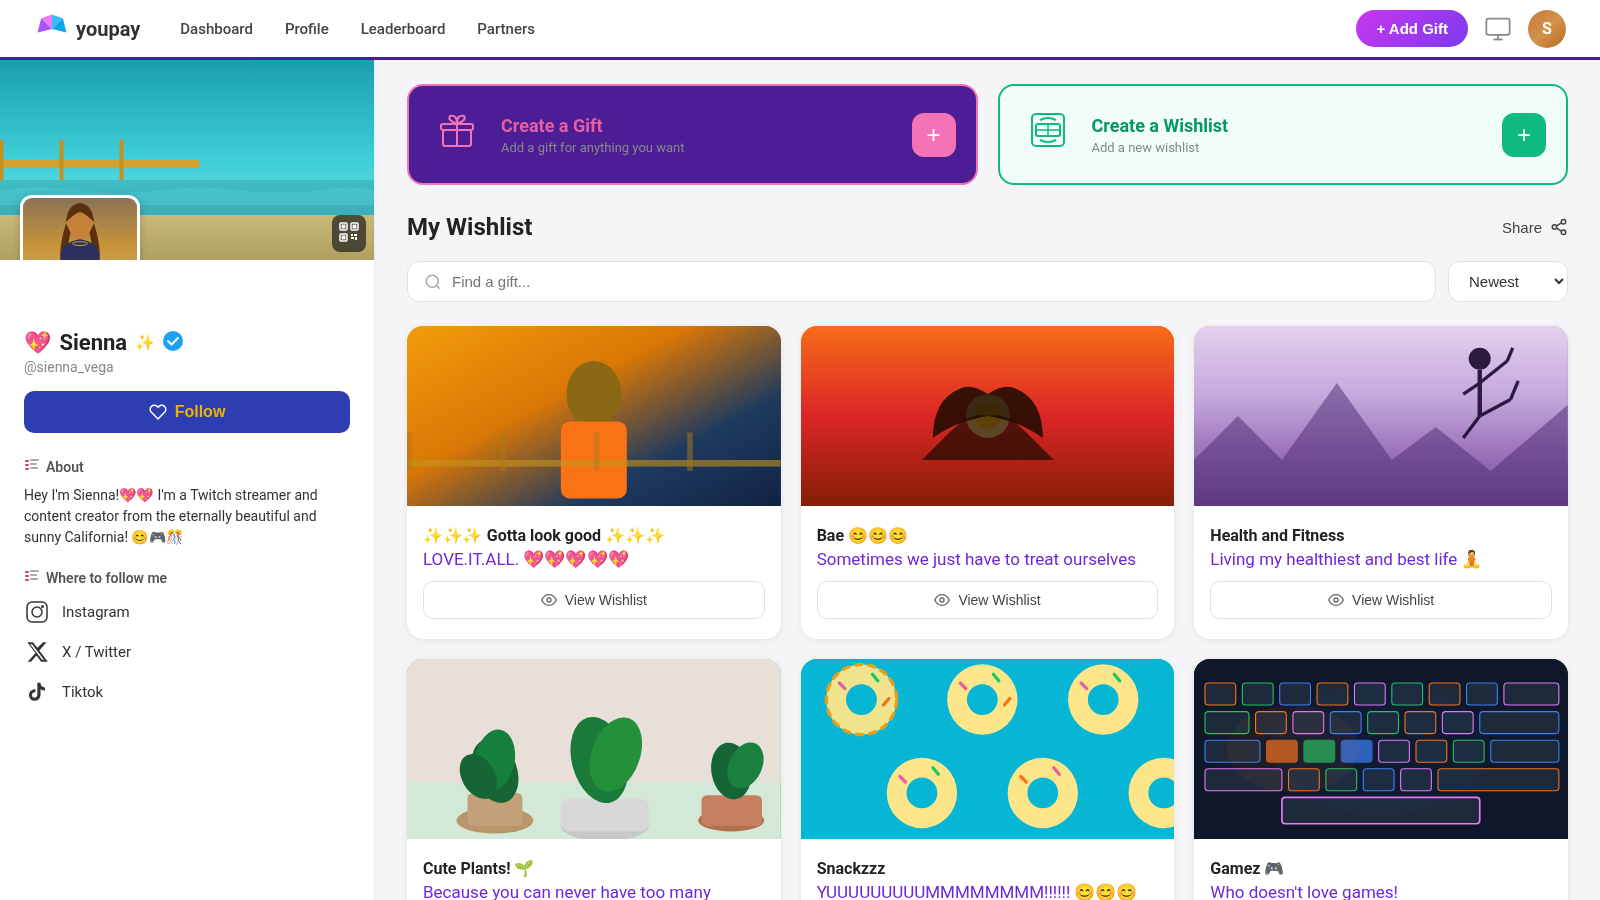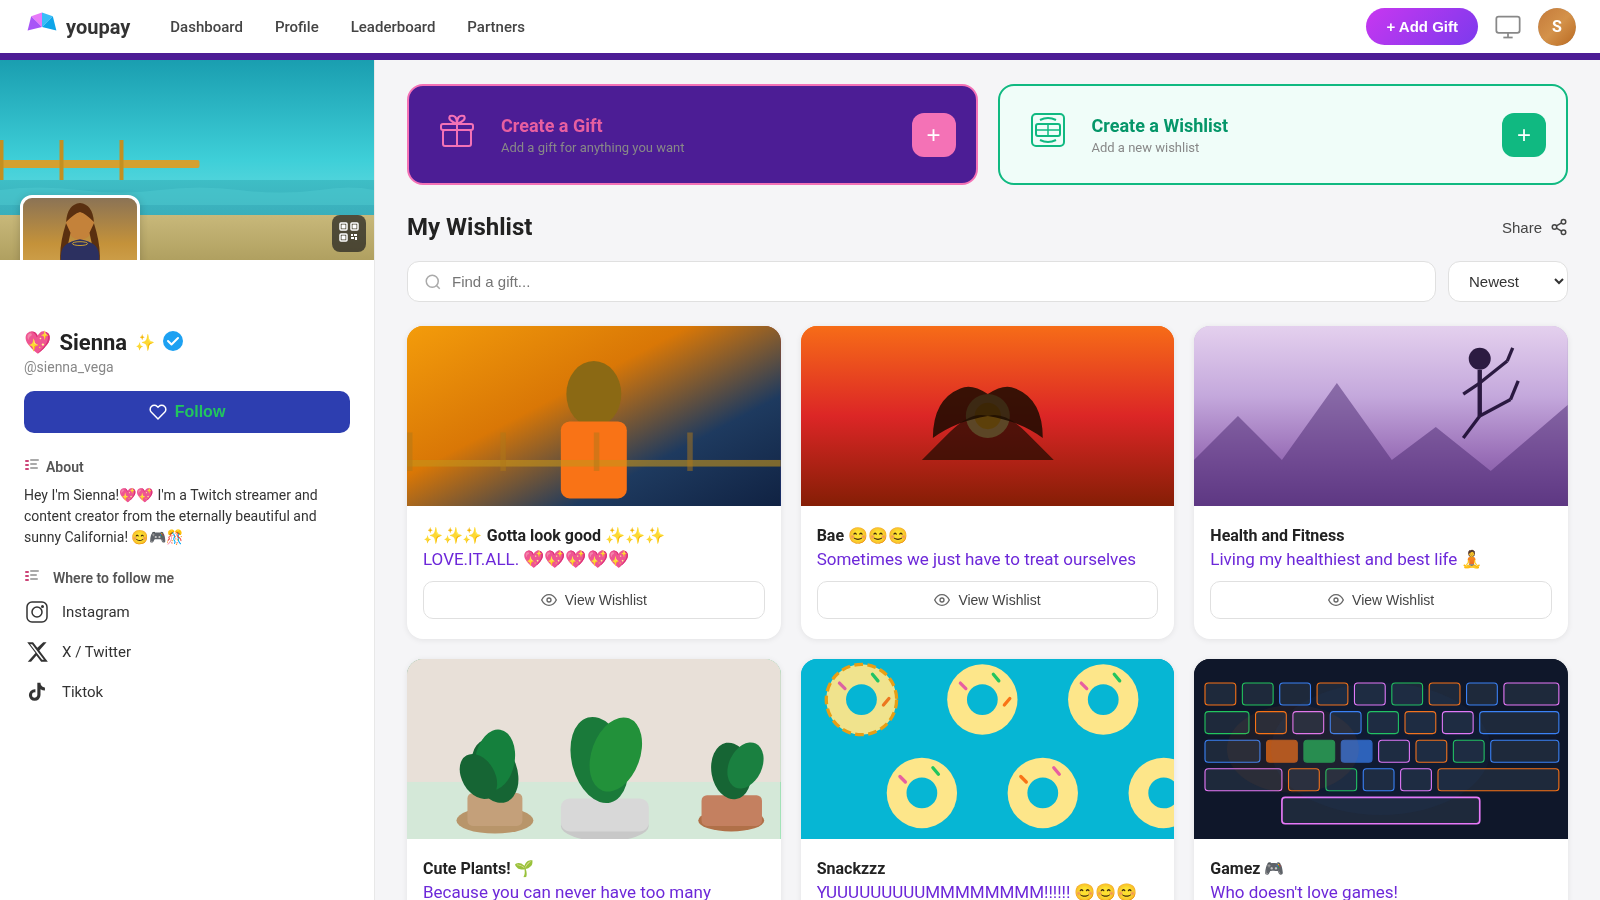--- a/index.html
+++ b/index.html
@@ -1,21 +1,21 @@
 <!DOCTYPE html>
 <html><head>
   <meta charset="utf-8">
   <style>
     * { box-sizing: border-box; margin: 0; padding: 0; }
     body { font-family: -apple-system, BlinkMacSystemFont, 'Segoe UI', Roboto, sans-serif; background: #f5f5f7; color: #222; }
 
     
     .navbar {
       display: flex; align-items: center; background: #fff;
-      padding: 0 24px; height: 60px; border-bottom: 7px solid #4c1d95;
+      padding: 0 34px; height: 60px; border-bottom: 3px solid #4c1d95;
       position: fixed; top: 0; left: 0; right: 0; z-index: 100;
     }
     .logo { display: flex; align-items: center; gap: 6px; font-weight: 700; font-size: 20px; color: #333; text-decoration: none; margin-right: 40px; }
     .logo-icon { width: 36px; height: 36px; }
     .nav-links { display: flex; gap: 32px; flex: 1; }
     .nav-link { font-size: 15px; color: #444; text-decoration: none; font-weight: 500; cursor: pointer; }
     .nav-right { display: flex; align-items: center; gap: 16px; margin-left: auto; }
     .add-gift-btn {
       background: linear-gradient(135deg, #c837f0, #7c3aed);
       color: #fff; border: none; border-radius: 24px; padding: 10px 20px;
@@ -45,30 +45,30 @@
       position: absolute; right: 8px; bottom: 8px;
       background: rgba(30,30,30,0.7); border: none; border-radius: 8px;
       padding: 6px; cursor: pointer; color: #fff;
     }
     .sidebar-body { padding: 70px 24px 24px; }
     .profile-name { display: flex; align-items: center; gap: 8px; font-size: 22px; font-weight: 700; margin-bottom: 4px; }
     .verified-icon { color: #1da1f2; font-size: 18px; }
     .sparkle { font-size: 16px; }
     .profile-handle { color: #888; font-size: 14px; margin-bottom: 16px; }
     .follow-btn {
-      width: 100%; background: #2d3eb0; color: #22c55e; border: none;
+      width: 100%; background: #2d3eb0; color: #eab308; border: none;
       border-radius: 10px; padding: 12px 0; font-size: 16px; font-weight: 600;
       cursor: pointer; display: flex; align-items: center; justify-content: center; gap: 8px;
       margin-bottom: 24px;
     }
     .about-section { margin-bottom: 20px; }
     .about-title { font-size: 14px; font-weight: 600; color: #555; margin-bottom: 8px; display: flex; align-items: center; gap: 6px; }
     .about-text { font-size: 14px; color: #333; line-height: 1.5; }
     .follow-section { margin-top: 20px; }
-    .follow-title { font-size: 14px; font-weight: 600; color: #555; margin-bottom: 12px; display: flex; align-items: center; gap: 13px; }
+    .follow-title { font-size: 14px; font-weight: 600; color: #555; margin-bottom: 12px; display: flex; align-items: center; gap: 6px; }
     .social-link { display: flex; align-items: center; gap: 12px; font-size: 15px; color: #333; margin-bottom: 14px; cursor: pointer; }
     .social-icon { width: 26px; height: 26px; display: flex; align-items: center; justify-content: center; font-size: 20px; }
 
     
     .main { flex: 1; padding: 24px 32px; overflow-y: auto; }
 
     
     .action-cards { display: flex; gap: 20px; margin-bottom: 28px; }
     .action-card {
       flex: 1; border-radius: 16px; padding: 20px 24px;

